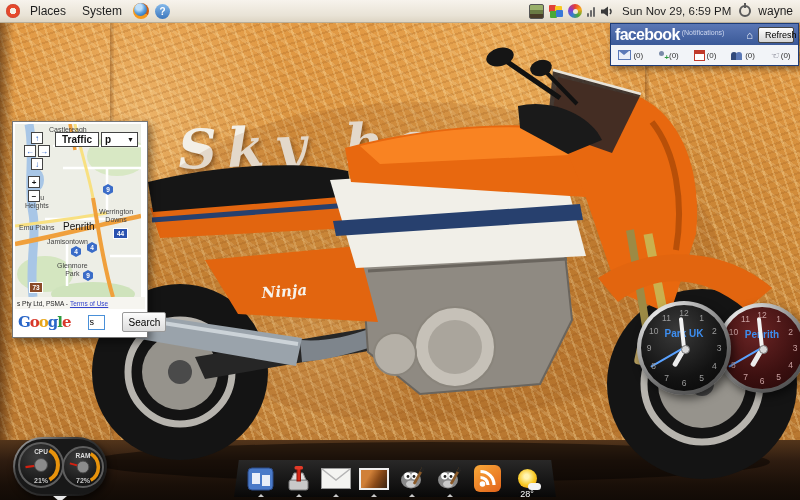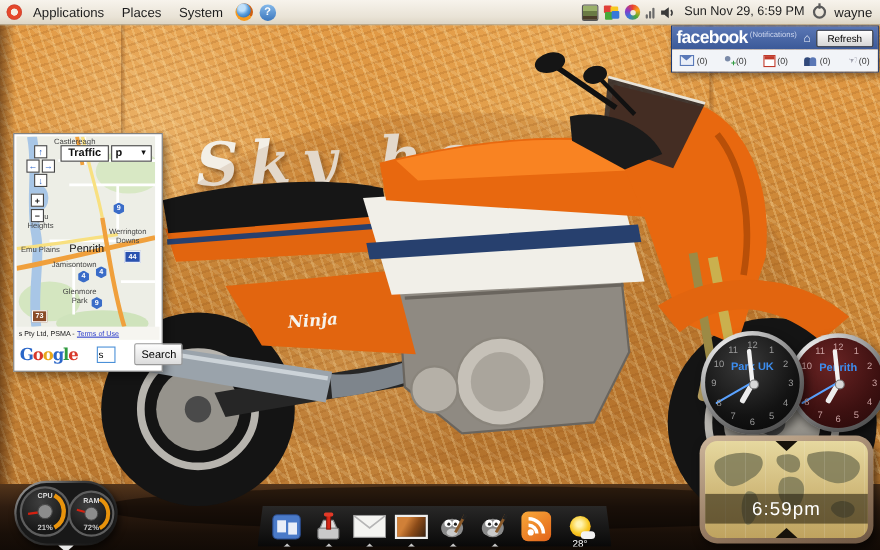--- a/index.html
+++ b/index.html
@@ -112,21 +112,21 @@
   .map-search-btn{width:44px;height:20px;font-size:10px;border:1px solid #999;
     background:linear-gradient(#fdfdfd,#dcdcdc);border-radius:2px;}
 
   
   .fb{position:absolute;left:610px;top:23px;width:187px;z-index:10;border:1px solid #1d3c78;
     box-shadow:2px 3px 6px rgba(0,0,0,.4);}
   .fb-header{height:21px;background:linear-gradient(180deg,#5a77b5,#3b5998);display:flex;align-items:center;padding:0 4px;}
   .fb-logo{color:#fff;font-weight:bold;font-size:16px;letter-spacing:-.7px;}
   .fb-sub{color:#ccd6ee;font-size:7px;margin-left:2px;margin-top:-4px;}
   .fb-home{color:#e9eef9;font-size:11px;margin-left:auto;cursor:pointer;}
-  .fb-refresh{margin-left:5px;width:52px;height:16px;font-size:9px;border:1px solid #444;
+  .fb-refresh{margin-left:5px;width:36px;height:16px;font-size:9px;border:1px solid #444;
     border-radius:2px;background:linear-gradient(#ffffff,#d5d5d5);cursor:pointer;}
   .fb-body{height:20px;background:#f2f4f8;display:flex;align-items:center;justify-content:space-around;
     font-size:8px;color:#333;}
   .fb-cnt{display:flex;align-items:center;gap:2px;}
   .fbi-mail{width:11px;height:8px;background:#e9eef8;border:1px solid #5a79b8;position:relative;}
   .fbi-mail::after{content:"";position:absolute;left:0;top:0;border-left:5px solid transparent;
     border-right:5px solid transparent;border-top:4px solid #5a79b8;}
   .fbi-friend{width:9px;height:9px;position:relative;}
   .fbi-friend::before{content:"";position:absolute;left:1px;top:0;width:5px;height:5px;border-radius:50%;background:#7a8aa8;}
   .fbi-friend::after{content:"+";position:absolute;right:-2px;bottom:-2px;color:#2f9a3f;font-weight:bold;font-size:8px;}
@@ -274,21 +274,20 @@
     <ellipse cx="541" cy="46" rx="11" ry="8" fill="#151515" transform="rotate(-15 541 46)"></ellipse>
 
     <path d="M630,208 L652,340" stroke="#9c8a45" stroke-width="8" fill="none"></path>
     <path d="M648,212 L674,345" stroke="#cab04e" stroke-width="9" fill="none"></path>
     <rect x="636" y="318" width="22" height="26" rx="4" fill="#b8a060" transform="rotate(12 647 331)"></rect>
     <path d="M598,256 C650,222 724,224 772,266 L746,288 C702,250 652,252 618,280 Z" fill="#e2650f"></path>
   </svg>
 
   <div class="panel">
     <span class="ubuntu-logo"></span>
-    <span class="menu-item">Applications</span>
     <span class="menu-item">Places</span>
     <span class="menu-item">System</span>
     <span class="ff-icon">
         <i class="ff-o"></i>
         <i class="ff-b"></i>
       </span>
     <span class="help-icon">?</span>
     <div class="tray">
       <span class="tray-photo"></span>
       <span class="tray-stack">
@@ -436,38 +435,20 @@
         <span class="cnum" style="left: 57.5px; top: 69.5788px;">5</span>
         <span class="cnum" style="left: 41px; top: 74px;">6</span>
         <span class="cnum" style="left: 24.5px; top: 69.5788px;">7</span>
         <span class="cnum" style="left: 12.4212px; top: 57.5px;">8</span>
         <span class="cnum" style="left: 8px; top: 41px;">9</span>
         <span class="cnum" style="left: 12.4212px; top: 24.5px;">10</span>
         <span class="cnum" style="left: 24.5px; top: 12.4212px;">11</span>
       </div>
   </div>
 
-  <div class="worldclock">
-    <div class="wc-map">
-      <svg width="148" height="88" viewBox="0 0 148 88" style="position:absolute;inset:0">
-        <path d="M10,18 C20,10 40,8 50,14 C56,20 50,30 42,34 C34,40 24,44 18,38 C10,32 6,24 10,18 Z" fill="#7e7a58" opacity=".85"></path>
-        <path d="M38,46 C46,44 50,52 48,62 C46,72 40,80 36,74 C32,66 32,52 38,46 Z" fill="#7e7a58" opacity=".85"></path>
-        <path d="M66,14 C74,10 84,12 86,18 C88,26 82,30 76,28 C70,26 62,20 66,14 Z" fill="#7e7a58" opacity=".85"></path>
-        <path d="M70,34 C80,30 90,34 90,44 C90,56 82,66 74,60 C66,54 64,40 70,34 Z" fill="#7e7a58" opacity=".85"></path>
-        <path d="M94,12 C112,6 134,10 140,20 C144,30 132,40 118,38 C104,36 88,22 94,12 Z" fill="#7e7a58" opacity=".85"></path>
-        <path d="M118,56 C126,52 136,56 136,62 C136,68 128,72 120,68 C114,64 112,60 118,56 Z" fill="#7e7a58" opacity=".85"></path>
-      </svg>
-      <div class="wc-grid"></div>
-      <div class="wc-band">
-        <span class="wc-time">6:59pm</span>
-      </div>
-      <i class="wc-notch-t"></i>
-      <i class="wc-notch-b"></i>
-    </div>
-  </div>
 
   <div class="gauges">
     <div class="gauges-in">
       <div class="dial dial-cpu">
         <div class="dial-label">CPU</div>
         <svg width="42" height="42" viewBox="0 0 42 42">
           <path d="M29.5,6.3 A17,17 0 0 1 29.5,35.7" stroke="#e8930c" stroke-width="4" fill="none"></path>
           <line x1="21" y1="21" x2="5.5" y2="23.2" stroke="#d42010" stroke-width="2.2"></line>
           <circle cx="21" cy="21" r="6.5" fill="#8c8c8c" stroke="#4a4a4a"></circle>
         </svg>

